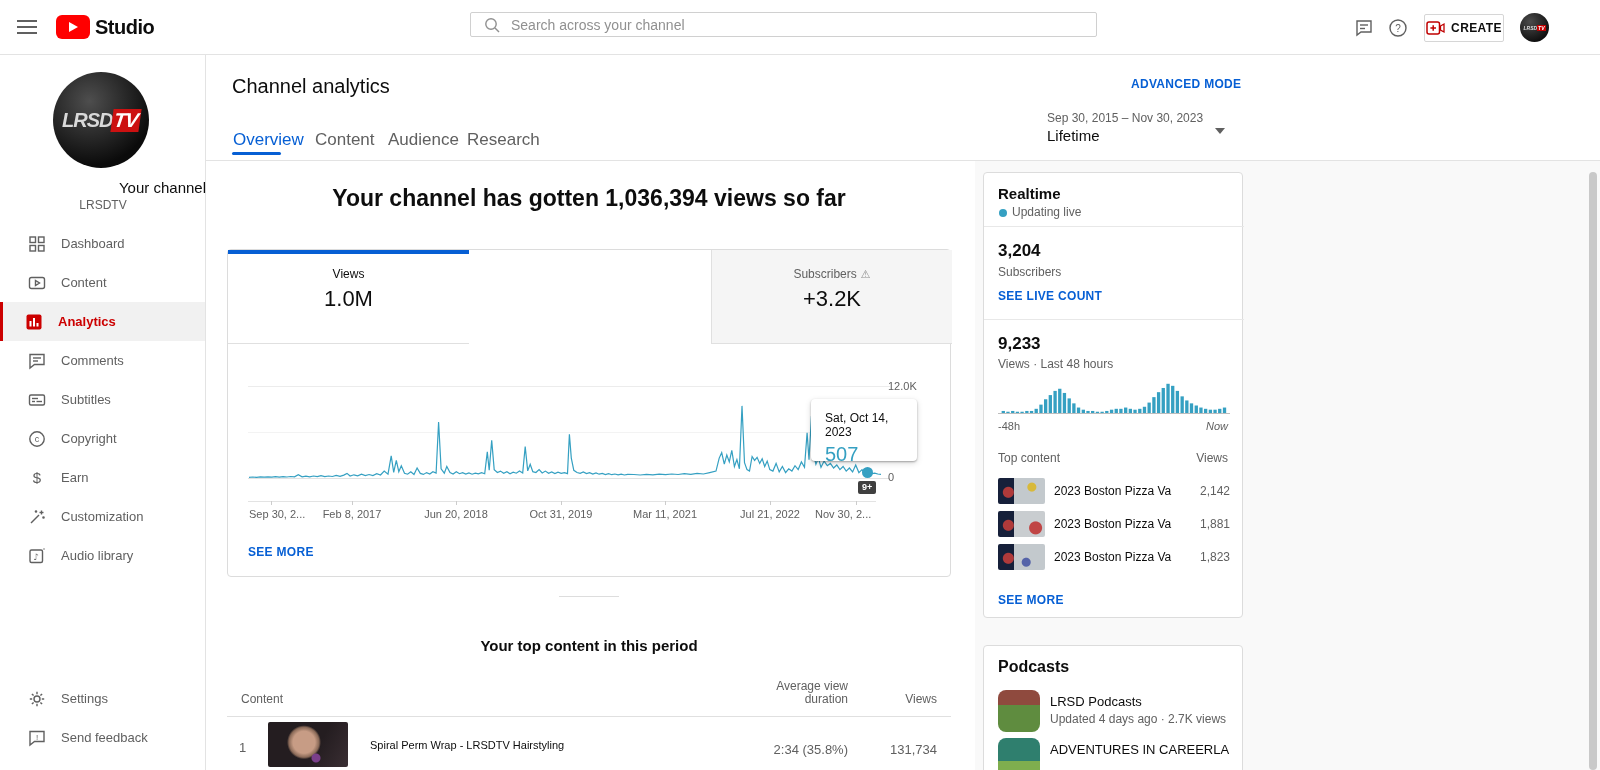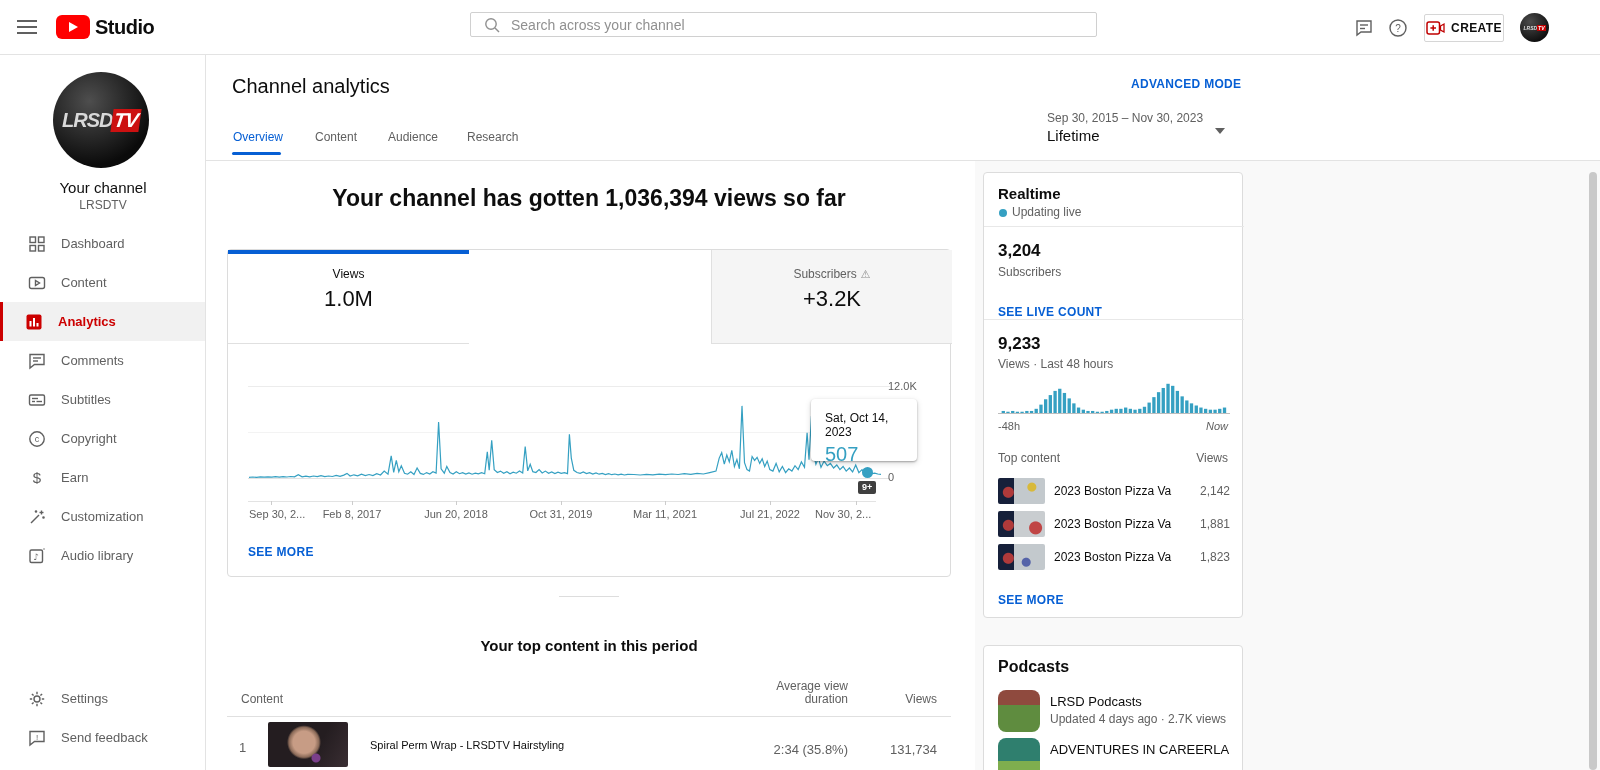--- a/index.html
+++ b/index.html
@@ -22,34 +22,34 @@
   .create-btn .lbl { font-size:12px; font-weight:bold; color:#0d0d0d; letter-spacing:0.4px; }
   .tb-avatar { position:absolute; left:1520px; top:13px; width:29px; height:29px; border-radius:50%; background:radial-gradient(circle at 35% 30%,#4b4b4b,#0e0e0e 75%); display:flex; align-items:center; justify-content:center; cursor:pointer; }
   .tb-avatar .t { font-size:5px; font-style:italic; font-weight:bold; color:#ddd; }
   .tb-avatar .t b { color:#fff; background:#c00000; padding:0 1px; }
 
   
   .sidebar { position:absolute; left:0; top:55px; width:206px; height:715px; background:#fff; border-right:1px solid #e3e3e3; z-index:10; }
   .big-avatar { position:absolute; left:53px; top:17px; width:96px; height:96px; border-radius:50%; background:radial-gradient(circle at 38% 30%,#4e4e4e,#0b0b0b 72%); display:flex; align-items:center; justify-content:center; cursor:pointer; }
   .big-avatar .word { font-size:20px; font-style:italic; font-weight:bold; color:#d9d9d9; letter-spacing:-1px; }
   .big-avatar .word b { color:#fff; background:#cc1111; padding:0 2px; transform:skewX(-8deg); display:inline-block; }
-  .ch-name { position:absolute; top:124px; width:206px; text-align:center; font-size:15px; color:#0d0d0d; }
+  .ch-name { position:absolute; top:124px; width:206px; text-align:right; font-size:15px; color:#0d0d0d; }
   .ch-handle { position:absolute; top:143px; width:206px; text-align:center; font-size:12px; color:#606060; }
   .menu { position:absolute; left:0; top:169px; width:205px; }
   .menu-footer { position:absolute; left:0; top:624px; width:205px; }
   .mi { height:39px; display:flex; align-items:center; padding-left:24px; cursor:pointer; border-left:3px solid transparent; }
   .mi .ic { width:22px; height:20px; display:flex; align-items:center; }
   .mi .lb { margin-left:12px; font-size:13px; color:#606060; }
   .mi.sel { background:#f1f1f1; border-left:3px solid #cc0000; padding-left:21px; }
   .mi.sel .lb { color:#cc0000; font-weight:bold; }
   .gicon { stroke:#606060; fill:none; stroke-width:1.4; }
 
   
   .page-title { position:absolute; left:232px; top:75px; font-size:20px; font-weight:500; color:#0d0d0d; }
-  .tab { position:absolute; top:130px; font-size:12px; color:#606060; cursor:pointer; }
+  .tab { position:absolute; top:130px; font-size:17px; color:#606060; cursor:pointer; }
   .tab.sel { color:#065fd4; font-weight:500; }
   .tab-underline { position:absolute; left:232px; top:152px; width:49px; height:3px; background:#065fd4; border-radius:2px; }
   .header-border { position:absolute; left:206px; top:160px; width:1394px; height:1px; background:#e3e3e3; }
   .advanced-mode { position:absolute; left:1131px; top:77px; font-size:12px; font-weight:bold; letter-spacing:0.3px; color:#065fd4; cursor:pointer; }
   .date-picker { position:absolute; left:1047px; top:111px; width:182px; cursor:pointer; }
   .date-range { font-size:12px; color:#606060; }
   .date-preset { font-size:15px; color:#0d0d0d; margin-top:2px; }
   .caret { position:absolute; left:1215px; top:128px; border-left:5px solid transparent; border-right:5px solid transparent; border-top:6px solid #606060; }
 
   
@@ -388,21 +388,21 @@
     <span class="row-views">131,734</span>
   </div>
 
   <div class="rt-card">
     <div class="rt-title">Realtime</div>
     <div class="live-dot"></div>
     <div class="rt-live">Updating live</div>
     <div class="rt-div" style="top:53px;"></div>
     <div class="rt-num" style="top:68px;">3,204</div>
     <div class="rt-sub" style="top:92px;">Subscribers</div>
-    <div class="see-more" style="position:absolute;left:14px;top:116px;margin-top:16px;">SEE LIVE COUNT</div>
+    <div class="see-more" style="position:absolute;left:14px;top:116px;">SEE LIVE COUNT</div>
     <div class="rt-div" style="top:146px;"></div>
     <div class="rt-num" style="top:161px;">9,233</div>
     <div class="rt-sub" style="top:184px;">Views · Last 48 hours</div>
     <svg id="rt-bar-svg" class="rt-bars" width="232" height="38" viewBox="0 0 232 38">
         <rect x="0.6" y="35.9" width="3.4" height="2.1" fill="#35a0c2"></rect>
         <rect x="5.4" y="36.7" width="3.4" height="1.3" fill="#35a0c2"></rect>
         <rect x="10.3" y="35.9" width="3.4" height="2.1" fill="#35a0c2"></rect>
         <rect x="15.1" y="36.7" width="3.4" height="1.3" fill="#35a0c2"></rect>
         <rect x="19.9" y="36.7" width="3.4" height="1.3" fill="#35a0c2"></rect>
         <rect x="24.8" y="35.9" width="3.4" height="2.1" fill="#35a0c2"></rect>

